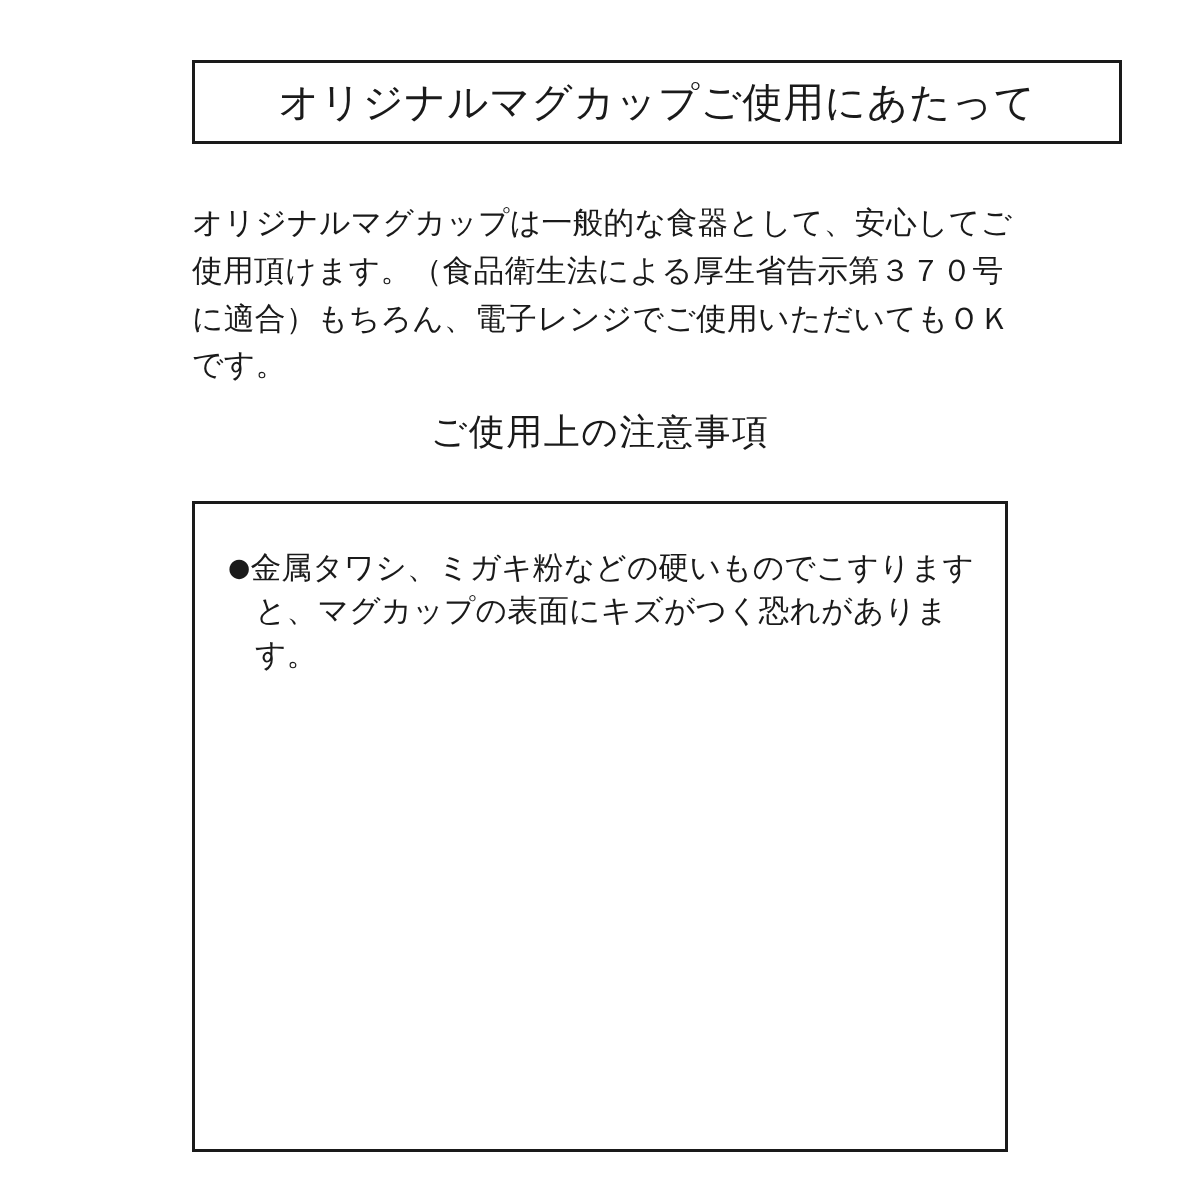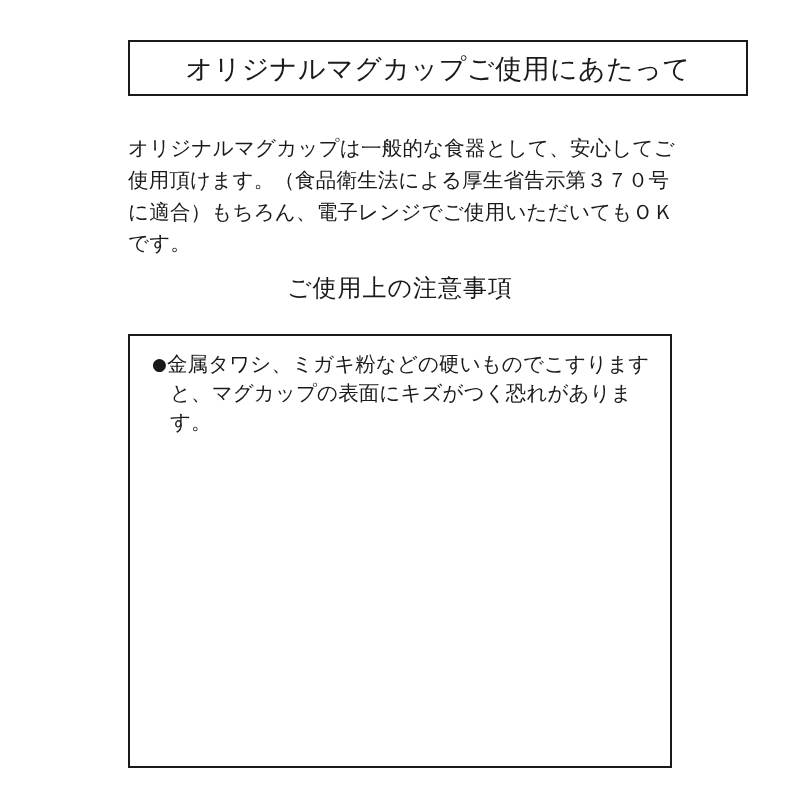--- a/index.html
+++ b/index.html
@@ -62,21 +62,21 @@
   }
   
   .notes-box {
     position: absolute;
     left: 128px;
     top: 334px;
     width: 544px;
     height: 434px;
     border: 2px solid #1a1a1a;
     box-sizing: border-box;
-    padding: 14px 18px 10px 22px;
+    padding: 28px 18px 10px 22px;
   }
   .note-item {
     position: relative;
     font-size: 20.5px;
     line-height: 1.42;
     letter-spacing: 0.1px;
     padding-left: 18px;
     margin-bottom: 1px;
     text-indent: -18px;
   }

